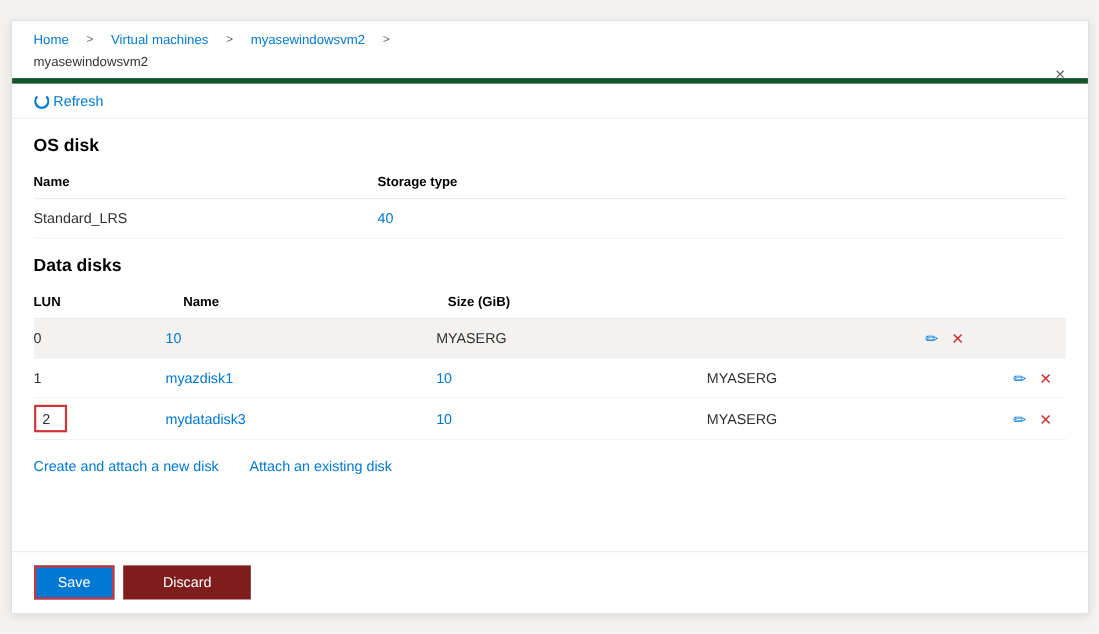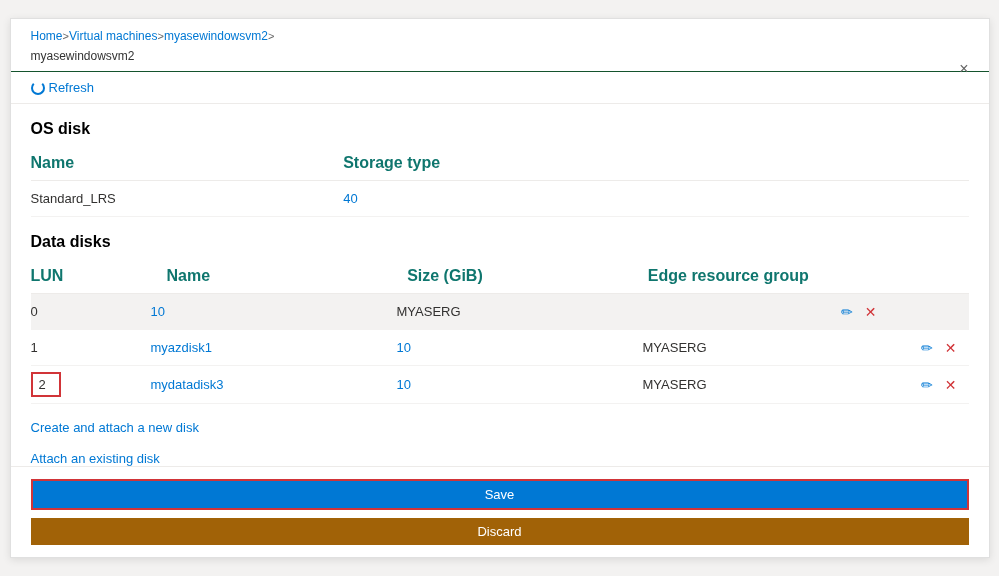--- a/index.html
+++ b/index.html
@@ -18,21 +18,21 @@
       width: 980px;
       min-height: 540px;
       border: 1px solid #e0e0e0;
       box-shadow: 0 2px 8px rgba(0,0,0,0.1);
       position: relative;
       padding: 0;
     }
     .breadcrumb {
       display: flex;
       align-items: center;
-      gap: 0;
+      gap: 16px;
       padding: 10px 20px 6px 20px;
       font-size: 12px;
     }
     .breadcrumb a {
       color: #0078d4;
       text-decoration: none;
     }
     .breadcrumb-sep {
       color: #666;
       font-size: 11px;
@@ -65,21 +65,21 @@
       border: none;
       line-height: 1;
     }
     .panel-subtitle {
       padding: 0 20px 8px 20px;
       font-size: 12px;
       color: #333;
     }
     .toolbar {
       padding: 8px 20px 8px 20px;
-      border-top: 1px solid #14532d;
+      border-top: 5px solid #14532d;
       border-bottom: 1px solid #edebe9;
       display: flex;
       align-items: center;
       gap: 8px;
     }
     .refresh-btn {
       display: flex;
       align-items: center;
       gap: 4px;
       color: #0078d4;
@@ -117,22 +117,22 @@
     }
     .os-disk-header {
       grid-template-columns: 1fr 1fr 1fr;
     }
     .data-disk-header {
       grid-template-columns: 120px 1fr 1fr 1fr 80px;
       gap: 16px;
     }
     .col-header {
       font-weight: 600;
-      font-size: 16px;
-      color: #0f766e;
+      font-size: 12px;
+      color: #000000;
       padding: 4px 8px 4px 0;
     }
     .table-row {
       display: grid;
       border-bottom: 1px solid #f3f2f1;
       align-items: center;
       min-height: 36px;
     }
     .os-row {
       grid-template-columns: 1fr 1fr 1fr;
@@ -172,57 +172,55 @@
       color: #d13438;
     }
     .lun-cell-highlighted {
       border: 2px solid #d13438;
       padding: 3px 6px;
       display: inline-block;
       min-width: 30px;
     }
     .data-links {
       display: flex;
-      gap: 16px;
+      gap: 28px;
       margin-top: 8px;
       margin-bottom: 20px;
-      flex-direction: column;
     }
     .data-link {
       color: #0078d4;
       text-decoration: none;
       cursor: pointer;
       font-size: 13px;
     }
     .footer {
       position: absolute;
       bottom: 0;
       left: 0;
       right: 0;
       border-top: 1px solid #edebe9;
       padding: 12px 20px;
       display: flex;
       gap: 8px;
       background: #fff;
-      flex-direction: column;
     }
     .btn-save {
       background: #0078d4;
       color: #fff;
       border: 2px solid #d13438;
       padding: 6px 20px;
       font-size: 13px;
       cursor: pointer;
       font-family: inherit;
     }
     .btn-discard {
-      background: #a16207;
+      background: #7f1d1d;
       color: #fff;
       border: none;
-      padding: 6px 19px;
+      padding: 6px 36px;
       font-size: 13px;
       cursor: pointer;
       font-family: inherit;
     }
     .row-highlighted {
       background: #f3f2f1;
     }
   </style>
 </head>
 <body>
@@ -262,21 +260,20 @@
         <span class="cell cell-blue">40</span>
       </div>
     </div>
 
     <div class="section-title">Data disks</div>
     <div class="table-container">
       <div class="table-header data-disk-header">
         <span class="col-header">LUN</span>
         <span class="col-header">Name</span>
         <span class="col-header">Size (GiB)</span>
-        <span class="col-header">Edge resource group</span>
         <span class="col-header"></span>
       </div>
 
       <div class="table-row data-row row-highlighted">
         <span class="cell">0</span>
         <span class="cell cell-blue">10</span>
         <span class="cell">MYASERG</span>
         <div class="cell row-actions">
           <button class="action-btn">
             <span>✏</span>

